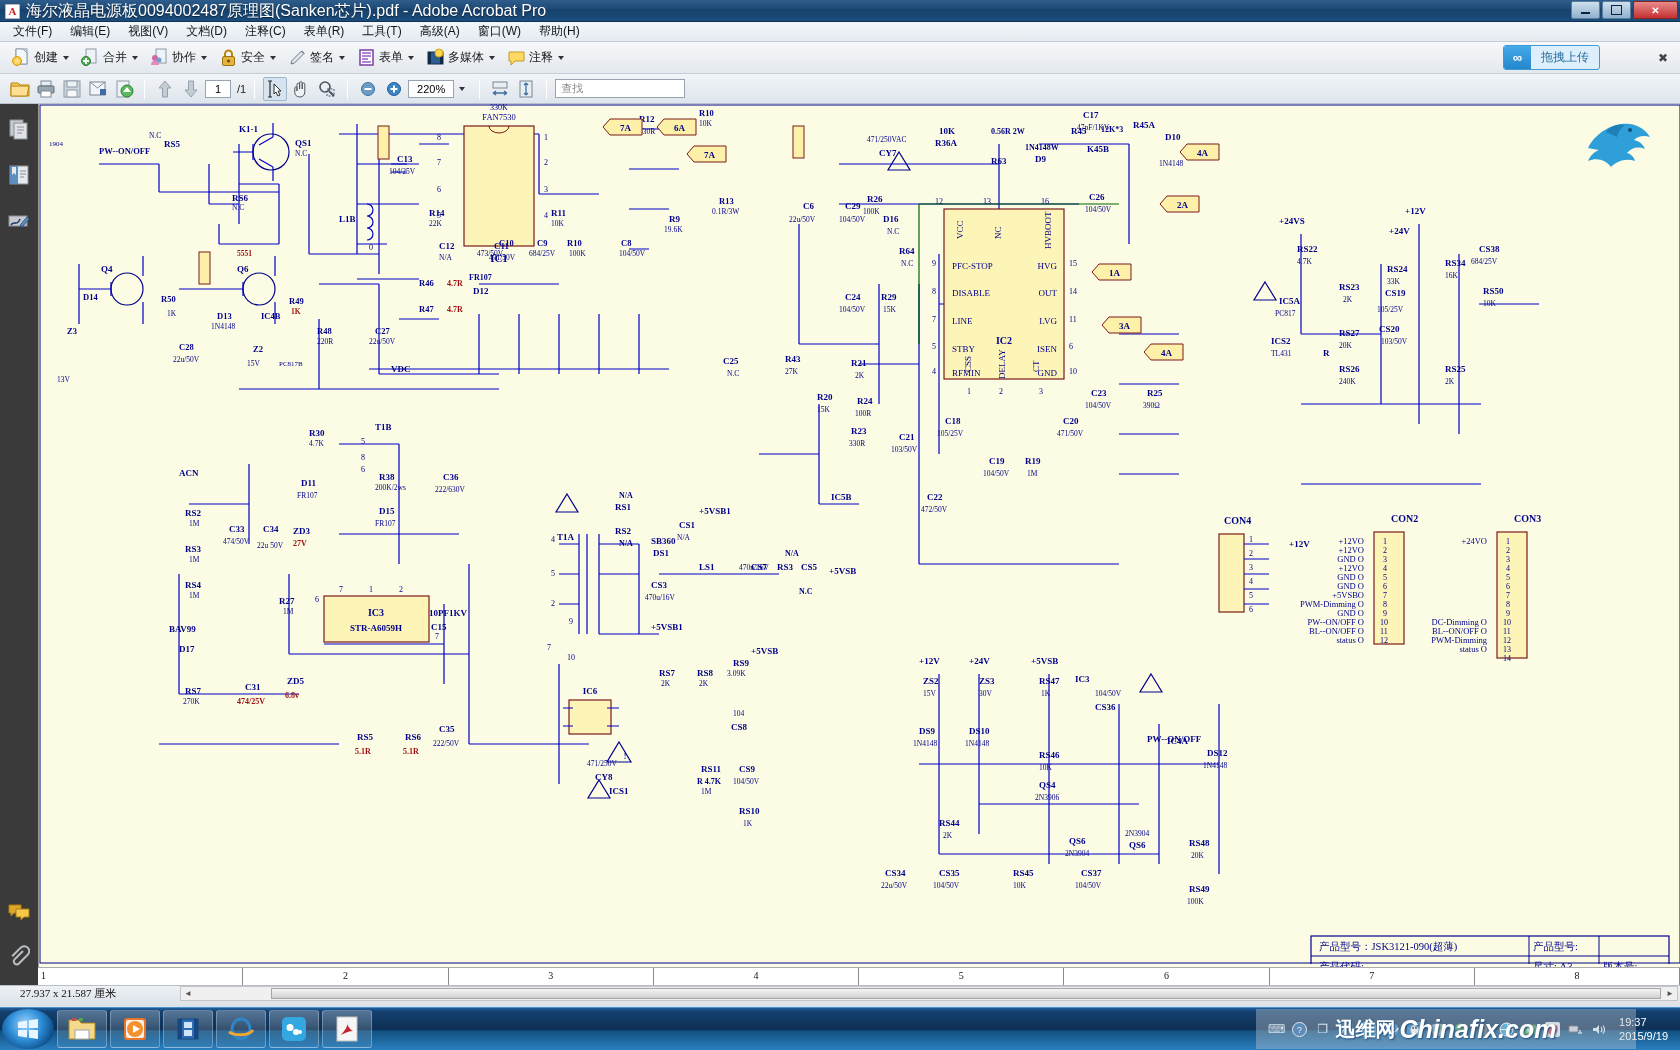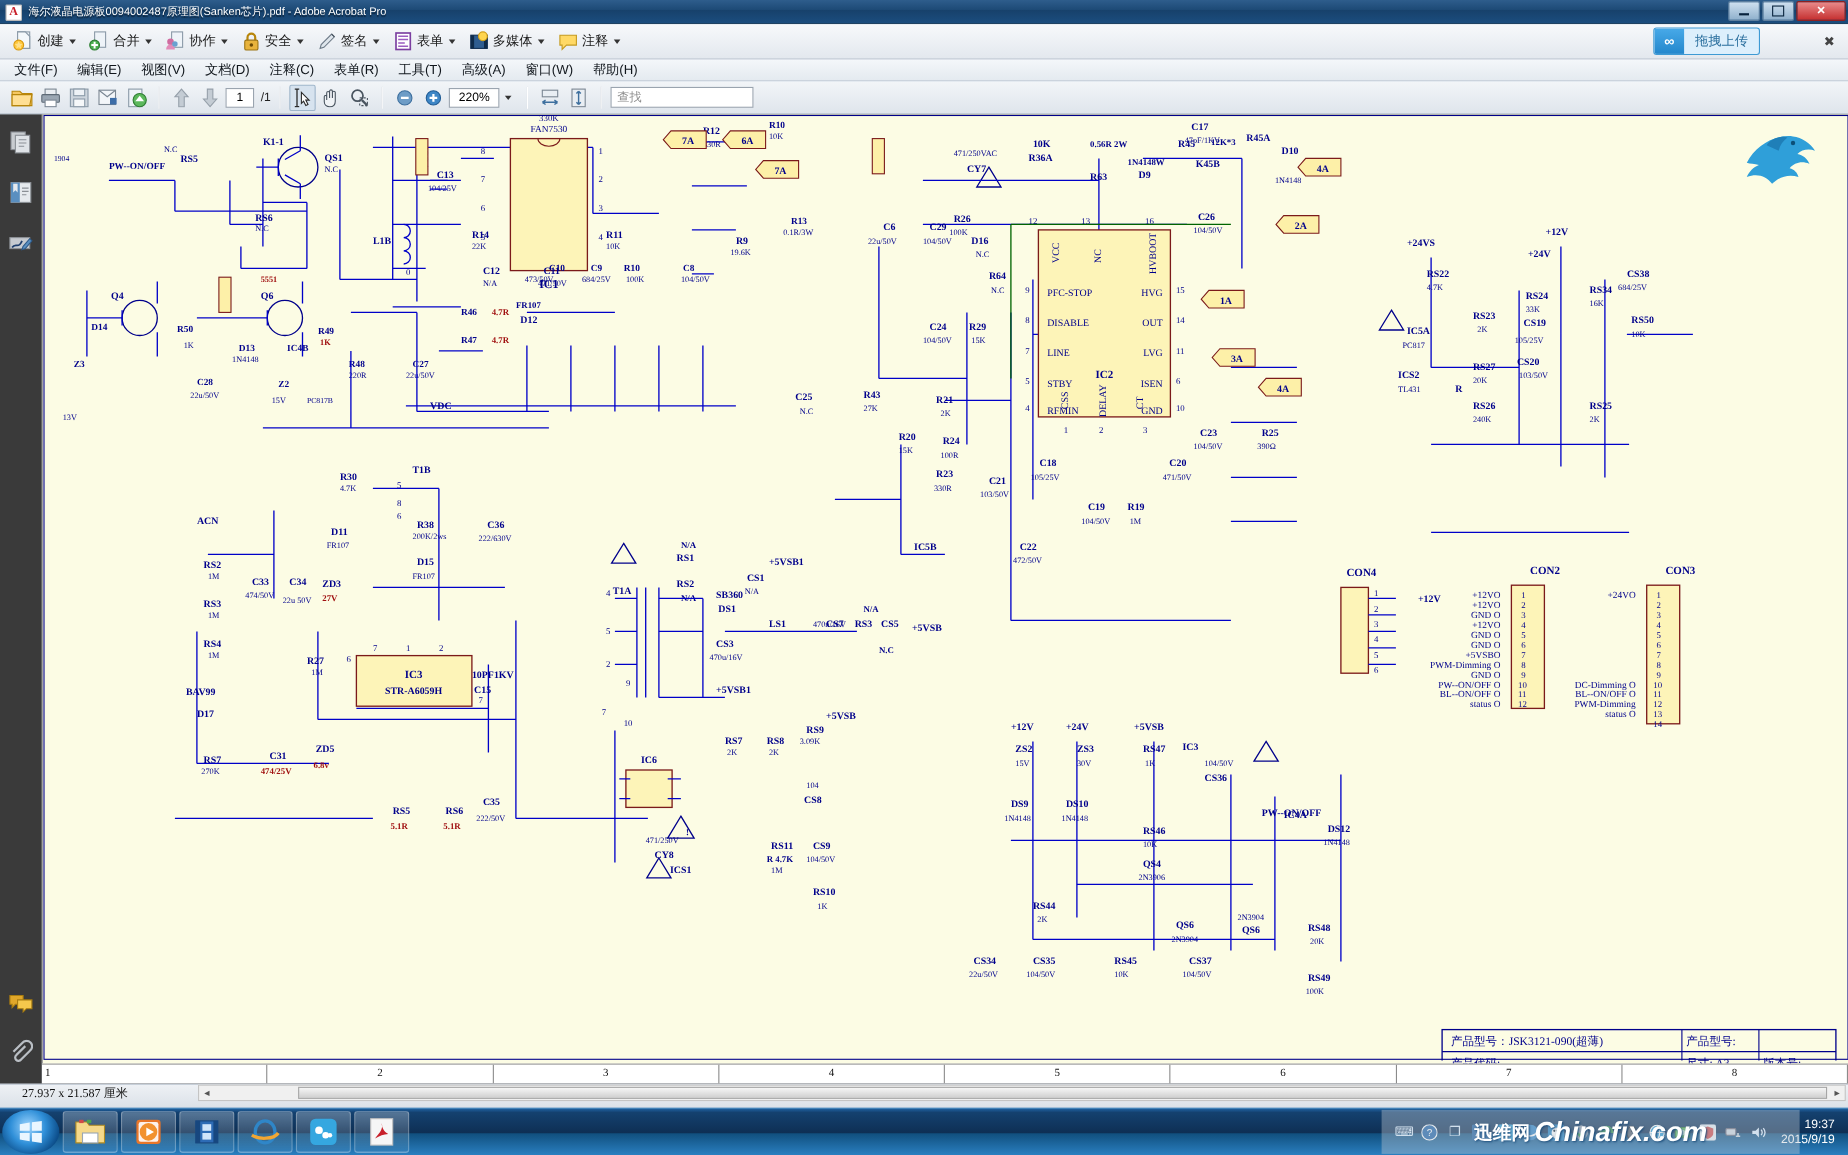--- a/index.html
+++ b/index.html
@@ -13,21 +13,21 @@
 
   
   #titlebar { height:22px; position:relative;
      background:linear-gradient(180deg,#2e5d8c 0%,#1d4a76 42%,#17416b 44%,#1b4d7e 100%);
      border-bottom:1px solid #0d3254; }
   #titlebar .tb-inner { display:flex; align-items:center; height:22px; padding-left:5px; }
   #acro-ico { width:15px; height:15px; background:#fff; border:1px solid #b9b9b9;
      border-radius:1px; position:relative; flex:none; }
   #acro-ico:after { content:"A"; position:absolute; inset:0; color:#c8202a;
      font:bold 11px "Liberation Serif",serif; text-align:center; line-height:13px; }
-  #title-text { color:#fff; font-size:10px; margin-left:6px; white-space:nowrap;
+  #title-text { color:#fff; font-size:16px; margin-left:6px; white-space:nowrap;
      text-shadow:0 1px 1px rgba(0,0,0,.55); }
   .wbtns { position:absolute; right:2px; top:1px; display:flex; gap:2px; }
   .wbtn { width:29px; height:18px; border:1px solid #5d7f9f; border-radius:2px;
      background:linear-gradient(180deg,#cfe0ef,#8fb0cc); position:relative;
      display:flex; align-items:center; justify-content:center;
      font-size:10px; color:#08233d; }
   .wbtn.close { width:45px;
      background:linear-gradient(180deg,#e98b8b,#c53030); border-color:#8e2121; color:#fff;
      font-weight:bold; }
   .wmin:after{content:"";width:9px;height:2px;background:#08233d;margin-top:6px;}
@@ -110,26 +110,26 @@
   #startorb { width:52px; height:40px; margin-left:2px; border-radius:50%;
      background:radial-gradient(circle at 45% 38%,#9fd6ff 0%,#2f8fd8 42%,#0d4f8c 75%,#06365f 100%);
      display:flex; align-items:center; justify-content:center; }
   .tbapp { width:50px; height:38px; margin-left:3px; border-radius:3px;
      border:1px solid rgba(255,255,255,.28);
      background:linear-gradient(180deg,rgba(255,255,255,.28),rgba(255,255,255,.05));
      display:flex; align-items:center; justify-content:center; }
   #tray { margin-left:auto; display:flex; align-items:center; gap:6px; padding-right:4px;}
   .trayico { width:17px; height:17px; display:flex; align-items:center;
      justify-content:center; font-size:12px; color:#dff0ff;}
-  #clock { color:#fff; font-size:11px; text-align:right; line-height:14px;
+  #clock { color:#fff; font-size:11px; text-align:left; line-height:14px;
      padding:0 8px 0 6px; }
   #watermark { position:absolute; left:1256px; top:1009px; width:380px; height:40px;
      display:flex; align-items:center; justify-content:center; gap:4px;
      background:rgba(190,200,210,.40); }
-  #watermark .wm1 { color:#fff; font-size:17px; font-weight:bold;
+  #watermark .wm1 { color:#fff; font-size:20px; font-weight:bold;
      text-shadow:1px 1px 2px #1b4c7a; }
   #watermark .wm2 { color:#fff; font-size:25px; font-weight:bold; font-style:italic;
      text-shadow:1px 1px 2px #1b4c7a; }
 
   
   #sch { position:absolute; inset:0; }
   #sch svg { position:absolute; left:0; top:0; }
   .wire { stroke:#0000c8; stroke-width:1.2; fill:none; }
   .wire-g { stroke:#006400; stroke-width:1.2; fill:none; }
   .box { fill:#fdf4b8; stroke:#7b1a1a; stroke-width:1.2; }
@@ -149,20 +149,33 @@
       <div id="acro-ico"></div>
       <div id="title-text">海尔液晶电源板0094002487原理图(Sanken芯片).pdf - Adobe Acrobat Pro</div>
     </div>
     <div class="wbtns">
       <div class="wbtn wmin"></div>
       <div class="wbtn wmax"></div>
       <div class="wbtn close">✕</div>
     </div>
   </div>
 
+  <div id="menubar">
+    <div class="menu-item">文件(F)</div>
+    <div class="menu-item">编辑(E)</div>
+    <div class="menu-item">视图(V)</div>
+    <div class="menu-item">文档(D)</div>
+    <div class="menu-item">注释(C)</div>
+    <div class="menu-item">表单(R)</div>
+    <div class="menu-item">工具(T)</div>
+    <div class="menu-item">高级(A)</div>
+    <div class="menu-item">窗口(W)</div>
+    <div class="menu-item">帮助(H)</div>
+  </div>
+
   <div id="toolbar1">
     <div class="tb-btn">
       <span class="ti">
         <svg width="19" height="19" viewBox="0 0 19 19">
             <rect x="4" y="1" width="11" height="15" fill="#eef3f8" stroke="#8b9aa8"></rect>
             <path d="M4 1h7l4 4v11H4z" fill="#f4f8fb" stroke="#8b9aa8"></path>
             <circle cx="5" cy="13" r="4.5" fill="#ffc83d" stroke="#d89a12"></circle>
             <path d="M5 9.5l1.1 2.3 2.4.3-1.8 1.7.5 2.4L5 14.9l-2.2 1.3.5-2.4-1.8-1.7 2.4-.3z" fill="#ffe08a"></path>
           </svg>
       </span>
@@ -243,33 +256,20 @@
       </span>
       <span class="cap">注释</span>
       <i class="caret"></i>
     </div>
 
     <div id="upload-btn">
       <span class="ub-ico">∞</span>
       <span class="ub-cap">拖拽上传</span>
     </div>
     <div id="tb-close">✖</div>
-  </div>
-
-  <div id="menubar">
-    <div class="menu-item">文件(F)</div>
-    <div class="menu-item">编辑(E)</div>
-    <div class="menu-item">视图(V)</div>
-    <div class="menu-item">文档(D)</div>
-    <div class="menu-item">注释(C)</div>
-    <div class="menu-item">表单(R)</div>
-    <div class="menu-item">工具(T)</div>
-    <div class="menu-item">高级(A)</div>
-    <div class="menu-item">窗口(W)</div>
-    <div class="menu-item">帮助(H)</div>
   </div>
 
   <div id="toolbar2">
     <span class="t2ico">
       <svg width="20" height="18" viewBox="0 0 20 18">
           <path d="M1 3h7l2 2h9v11H1z" fill="#f6c862" stroke="#b8860b"></path>
           <path d="M1 6h18l-2 10H1z" fill="#ffdf93" stroke="#b8860b"></path>
         </svg>
     </span>
     <span class="t2ico">

